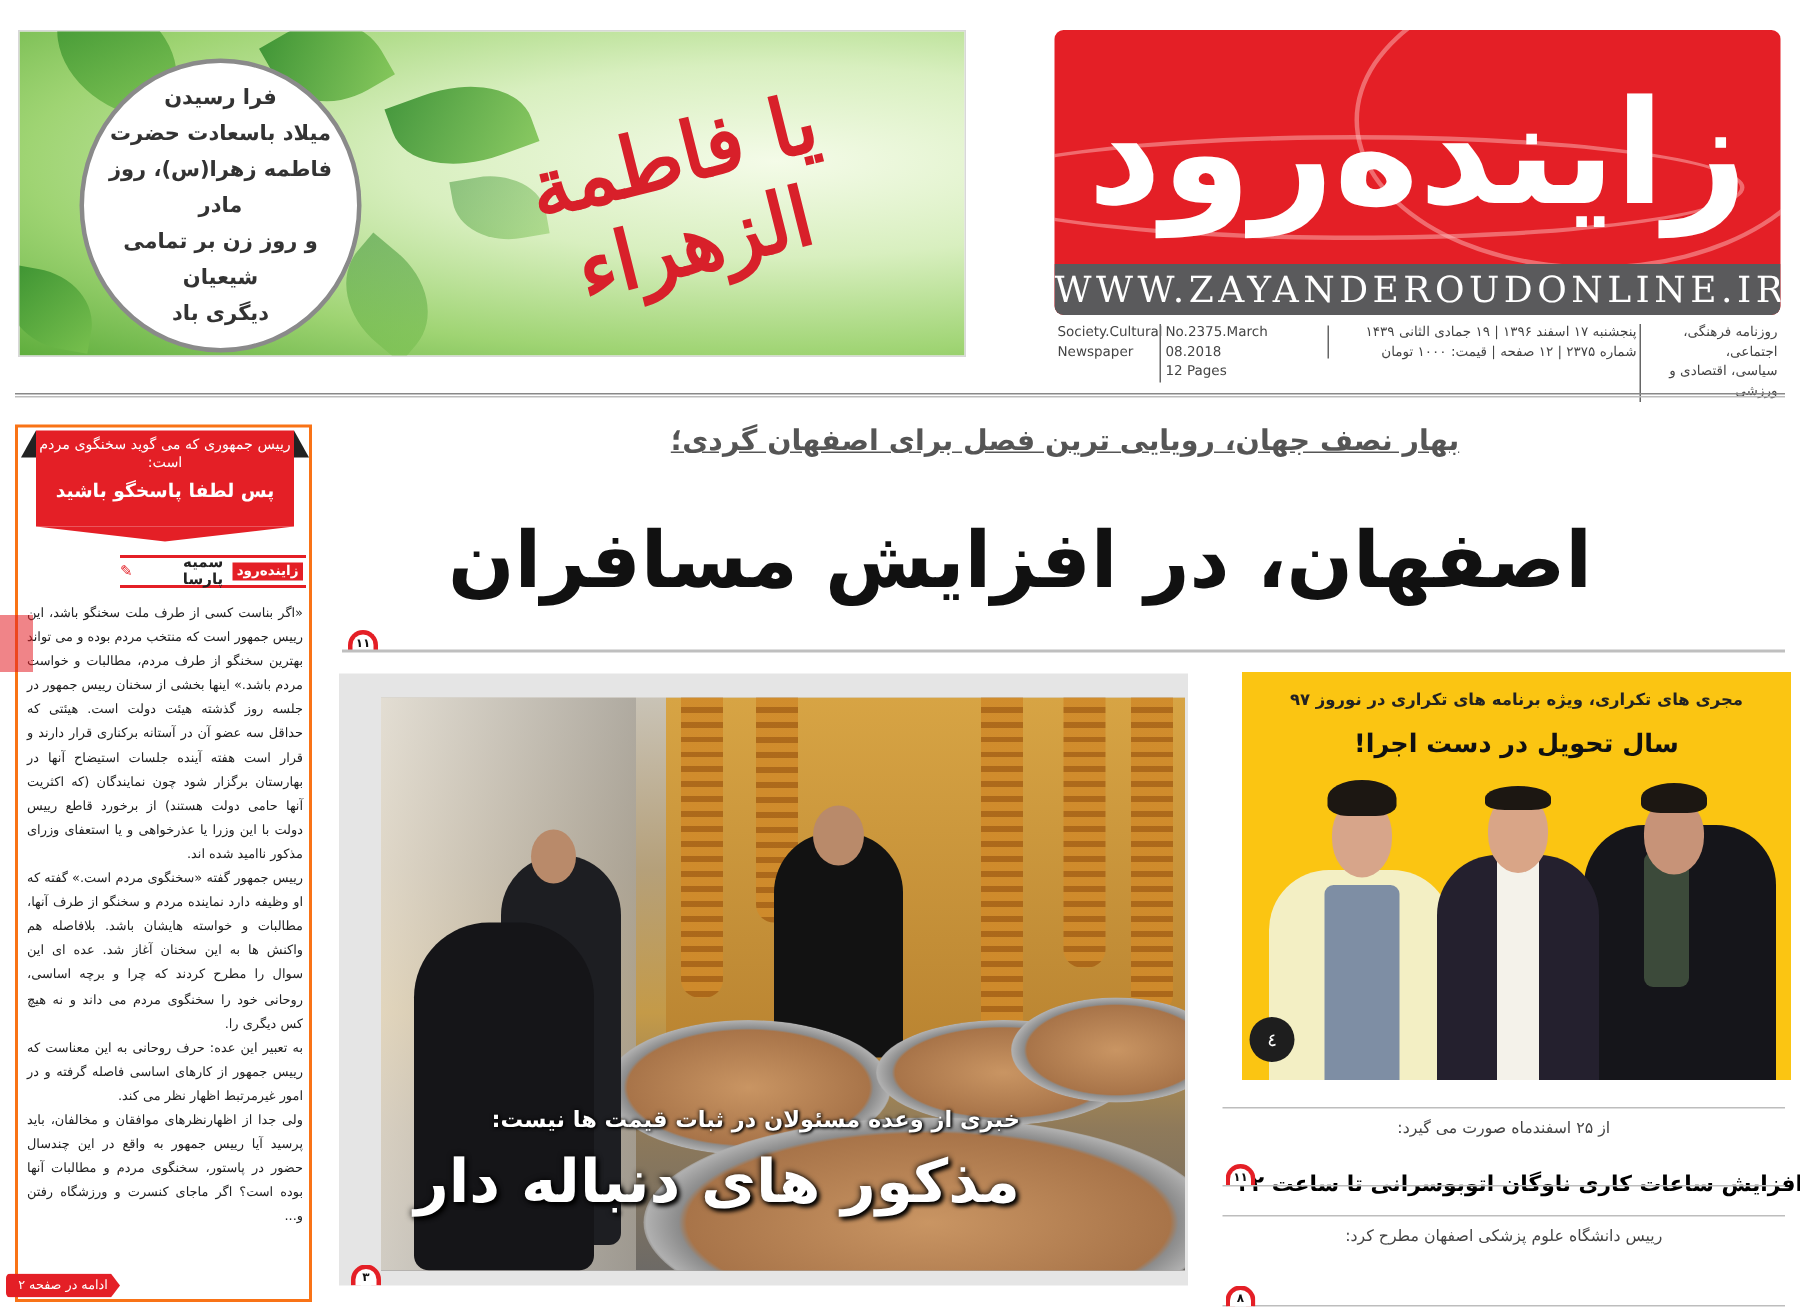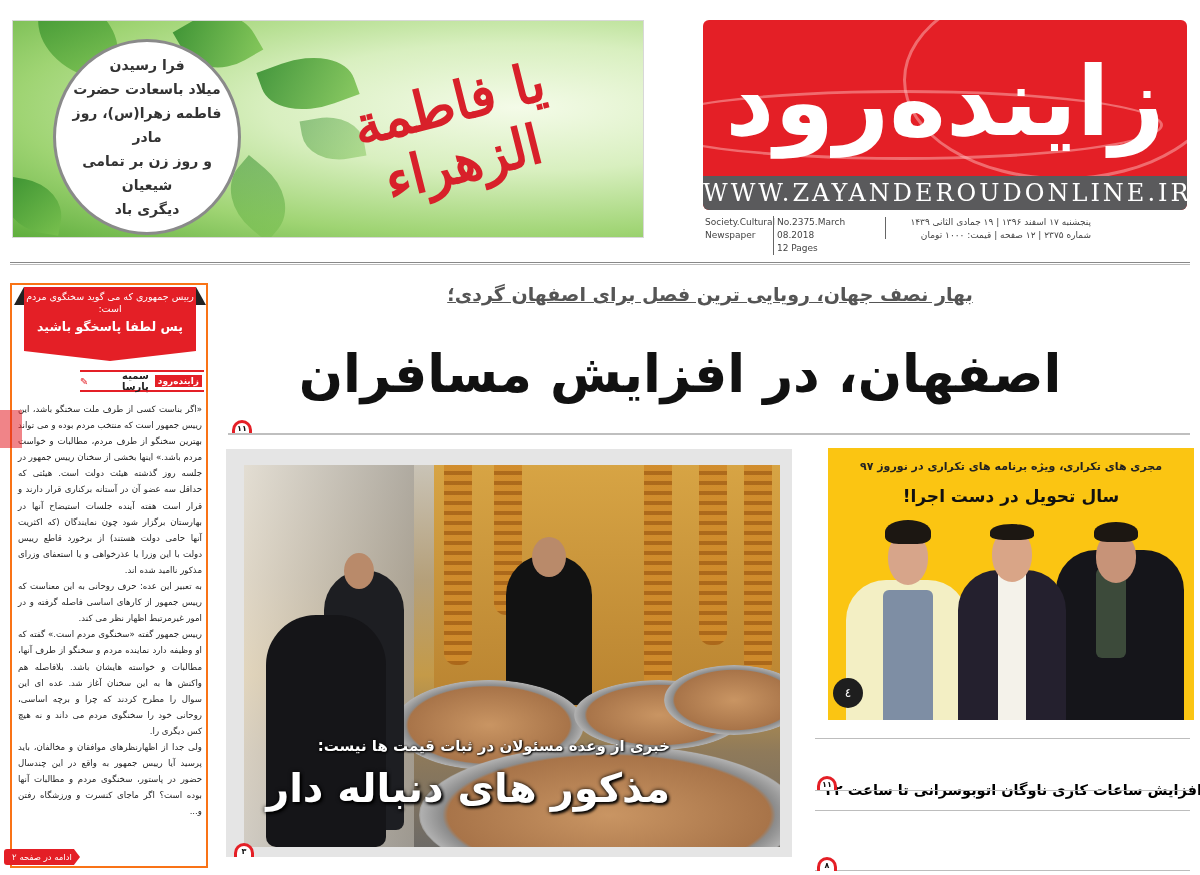--- a/index.html
+++ b/index.html
@@ -50,21 +50,21 @@
 
   
   .kicker-main { position: absolute; left: 240px; top: 283px; width: 940px; direction: rtl; text-align: center; font-size: 19px; font-weight: bold; color: #555; text-decoration: underline; }
   .headline { position: absolute; left: 240px; top: 344px; width: 880px; direction: rtl; text-align: center; font-size: 52px; font-weight: bold; color: #111; letter-spacing: -1px; }
   .hr-head { position: absolute; left: 228px; top: 433px; width: 962px; height: 2px; background: #bfbfbf; }
 
   .pgbadge { position: absolute; width: 20px; height: 14px; border-radius: 11px 11px 0 0; border: 3px solid #e41f26; border-bottom: none; background: #fff; font-size: 8px; font-weight: bold; line-height: 11px; text-align: center; color: #111; }
 
   
   .photo-frame { position: absolute; left: 226px; top: 449px; width: 566px; height: 408px; background: #e5e5e5; }
-  .photo { position: absolute; left: 18px; top: 16px; width: 536px; height: 382px; overflow: hidden;
+  .photo { position: absolute; left: 28px; top: 16px; width: 536px; height: 382px; overflow: hidden;
     background: linear-gradient(180deg, #c9c3b6 0%, #b5a07a 30%, #c49a48 55%, #8f7a5a 75%, #6d6a66 100%); }
   .photo .wall-left { position: absolute; left: 0; top: 0; width: 170px; height: 100%; background: linear-gradient(90deg, #e9e4da, #a9a49b); opacity: 0.8; }
   .photo .shop { position: absolute; left: 190px; top: 0; width: 346px; height: 250px; background: linear-gradient(180deg, #d7a444, #b88230); }
   .photo .hanging { position: absolute; top: 0; width: 28px; height: 200px; background: repeating-linear-gradient(180deg, #d08a2a 0 6px, #a96417 6px 10px); border-radius: 0 0 12px 12px; opacity: 0.9; }
   .photo .tray { position: absolute; border-radius: 50%; background: radial-gradient(ellipse, #c99563 0%, #a87449 60%, #8c8c8c 62%, #b0b0b0 70%, transparent 72%); }
   .photo .fig-woman { position: absolute; left: 22px; top: 150px; width: 120px; height: 232px; background: #151518; border-radius: 50px 50px 10px 10px; }
   .photo .fig-man { position: absolute; left: 80px; top: 105px; width: 80px; height: 260px; background: #1d1e22; border-radius: 40px 40px 8px 8px; }
   .photo .fig-seller { position: absolute; left: 262px; top: 90px; width: 86px; height: 150px; background: #121212; border-radius: 40px 40px 6px 6px; }
   .photo .head { position: absolute; border-radius: 50%; background: #b98a6a; }
   .photo .caption-kicker { position: absolute; right: 10px; top: 272px; width: 520px; direction: rtl; text-align: right; padding-right: 100px; color: #fff; font-size: 15px; font-weight: bold; text-shadow: 0 0 3px #000, 1px 1px 2px #000; }
@@ -102,20 +102,24 @@
     <div>Newspaper</div>
   </div>
   <div class="en2">
     <div>No.2375.March 08.2018</div>
     <div>12 Pages</div>
   </div>
   <div class="sep"></div>
   <div class="fa1">
     <div>پنجشنبه ۱۷ اسفند ۱۳۹۶ | ۱۹ جمادی الثانی ۱۴۳۹</div>
     <div>شماره ۲۳۷۵ | ۱۲ صفحه | قیمت: ۱۰۰۰ تومان</div>
+  </div>
+  <div class="fa2">
+    <div>روزنامه فرهنگی، اجتماعی،</div>
+    <div>سیاسی، اقتصادی و ورزشی</div>
   </div>
 </div>
 
 <div class="banner">
   <div class="leaf" style="left:20px; top:-20px; width:90px; height:70px; transform:rotate(20deg);"></div>
   <div class="leaf" style="left:170px; top:-10px; width:70px; height:60px; transform:rotate(-30deg);"></div>
   <div class="leaf" style="left:250px; top:35px; width:90px; height:55px; transform:rotate(-20deg);"></div>
   <div class="leaf" style="left:-10px; top:160px; width:60px; height:50px; transform:rotate(10deg);"></div>
   <div class="leaf" style="left:210px; top:150px; width:70px; height:55px; transform:rotate(40deg); opacity:0.5;"></div>
   <div class="leaf" style="left:290px; top:95px; width:60px; height:45px; transform:rotate(-10deg); opacity:0.45;"></div>
@@ -137,22 +141,22 @@
     <div class="title">پس لطفا پاسخگو باشید</div>
   </div>
   <div class="ribbon-tail"></div>
   <div class="byline">
     <span class="mini-logo">زاینده‌رود</span>
     <span class="name">سمیه پارسا</span>
     <span class="pen">✎</span>
   </div>
   <div class="body">
     <p>«اگر بناست کسی از طرف ملت سخنگو باشد، این رییس جمهور است که منتخب مردم بوده و می تواند بهترین سخنگو از طرف مردم، مطالبات و خواست مردم باشد.» اینها بخشی از سخنان رییس جمهور در جلسه روز گذشته هیئت دولت است. هیئتی که حداقل سه عضو آن در آستانه برکناری قرار دارند و قرار است هفته آینده جلسات استیضاح آنها در بهارستان برگزار شود چون نمایندگان (که اکثریت آنها حامی دولت هستند) از برخورد قاطع رییس دولت با این وزرا یا عذرخواهی و یا استعفای وزرای مذکور ناامید شده اند.</p>
+    <p>رییس جمهور گفته «سخنگوی مردم است.» گفته که او وظیفه دارد نماینده مردم و سخنگو از طرف آنها، مطالبات و خواسته هایشان باشد. بلافاصله هم واکنش ها به این سخنان آغاز شد. عده ای این سوال را مطرح کردند که چرا و برچه اساسی، روحانی خود را سخنگوی مردم می داند و نه هیچ کس دیگری را.</p>
     <p>به تعبیر این عده: حرف روحانی به این معناست که رییس جمهور از کارهای اساسی فاصله گرفته و در امور غیرمرتبط اظهار نظر می کند.</p>
-    <p>رییس جمهور گفته «سخنگوی مردم است.» گفته که او وظیفه دارد نماینده مردم و سخنگو از طرف آنها، مطالبات و خواسته هایشان باشد. بلافاصله هم واکنش ها به این سخنان آغاز شد. عده ای این سوال را مطرح کردند که چرا و برچه اساسی، روحانی خود را سخنگوی مردم می داند و نه هیچ کس دیگری را.</p>
     <p>ولی جدا از اظهارنظرهای موافقان و مخالفان، باید پرسید آیا رییس جمهور به واقع در این چندسال حضور در پاستور، سخنگوی مردم و مطالبات آنها بوده است؟ اگر ماجای کنسرت و ورزشگاه رفتن و...</p>
   </div>
 </div>
 <div class="cont">ادامه در صفحه ۲</div>
 <div class="watermark"></div>
 
 <div class="kicker-main">بهار نصف جهان، رویایی ترین فصل برای اصفهان گردی؛</div>
 <div class="headline">اصفهان، در افزایش مسافران</div>
 <div class="pgbadge" style="left:232px; top:420px;">۱۱</div>
 <div class="hr-head"></div>
@@ -197,22 +201,24 @@
 
   <div class="person" style="left:130px; width:108px; height:150px; background:#24202e;"></div>
   <div class="person" style="left:170px; width:28px; height:150px; background:#f4f2ea; border-radius:4px 4px 0 0;"></div>
   <div class="face" style="left:164px; top:82px; width:40px; height:52px; background:#d9a587;"></div>
   <div class="hair" style="left:162px; top:76px; width:44px; height:16px;"></div>
   <div class="badge4">٤</div>
 </div>
 
 <div class="story" style="top:738px; height:50px;">
   <div class="line-top"></div>
+  <div class="kicker" style="top:8px;">از ۲۵ اسفندماه صورت می گیرد:</div>
   <div class="title" style="top:24px; padding-left:30px;">افزایش ساعات کاری ناوگان اتوبوسرانی تا ساعت ۲۲</div>
   <div class="line-bottom" style="top:52px;"></div>
 </div>
 <div class="pgbadge" style="left:817px; top:776px;">۱۱</div>
 
 <div class="story" style="top:810px; height:60px;">
   <div class="line-top"></div>
+  <div class="kicker" style="top:8px;">رییس دانشگاه علوم پزشکی اصفهان مطرح کرد:</div>
   <div class="line-bottom" style="top:60px;"></div>
 </div>
 <div class="pgbadge" style="left:817px; top:857px;">۸</div>
 
 </body></html>

